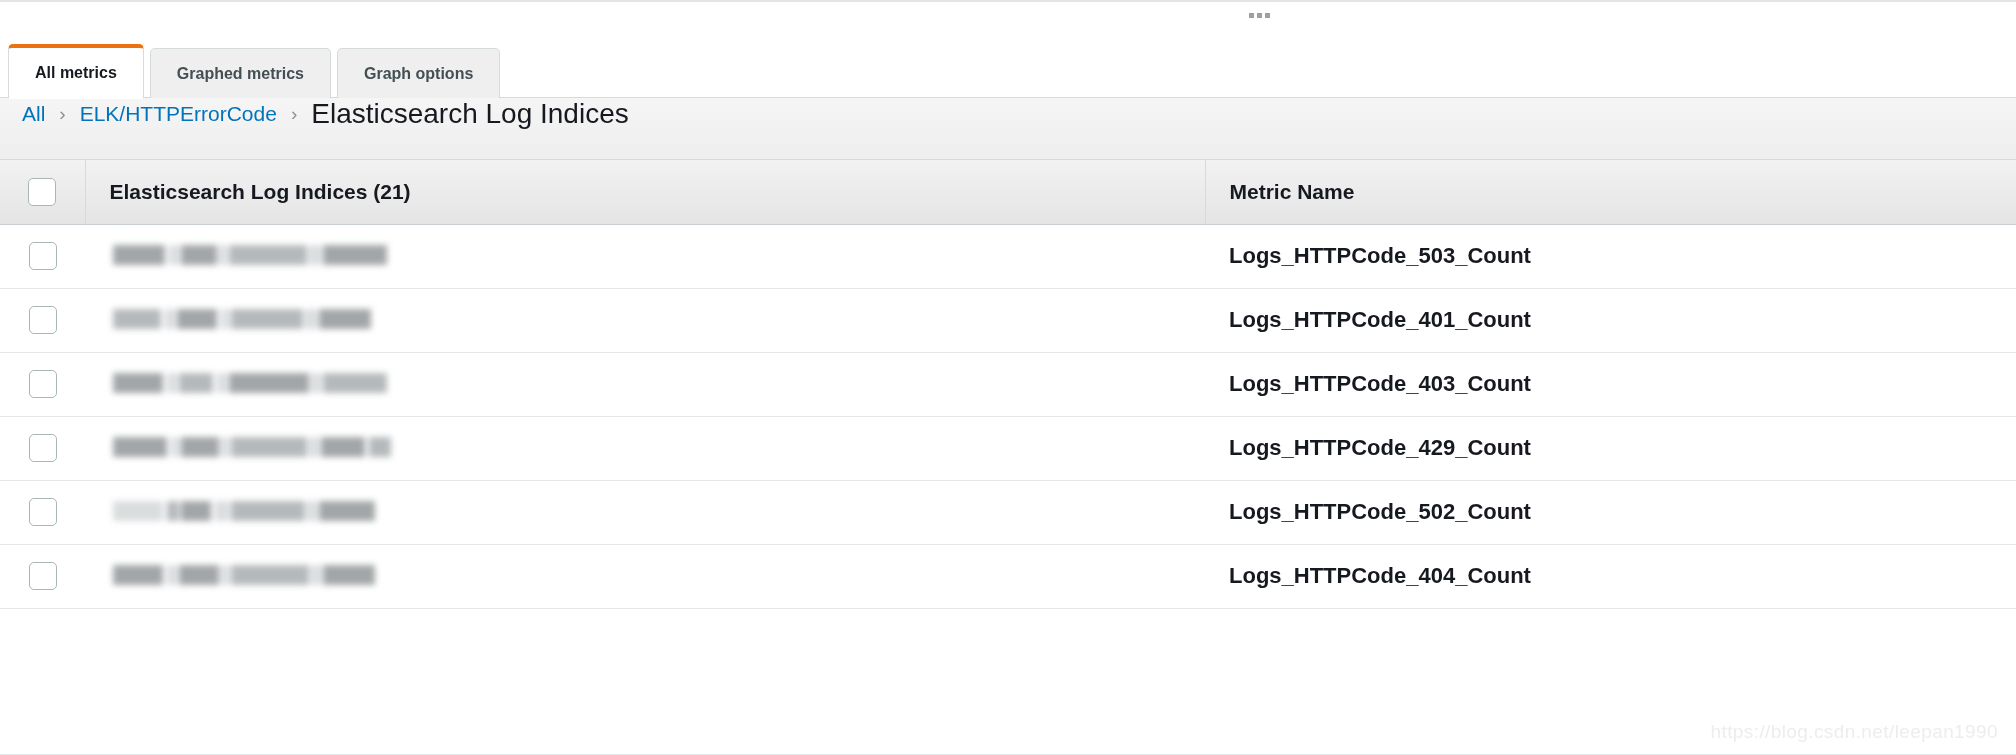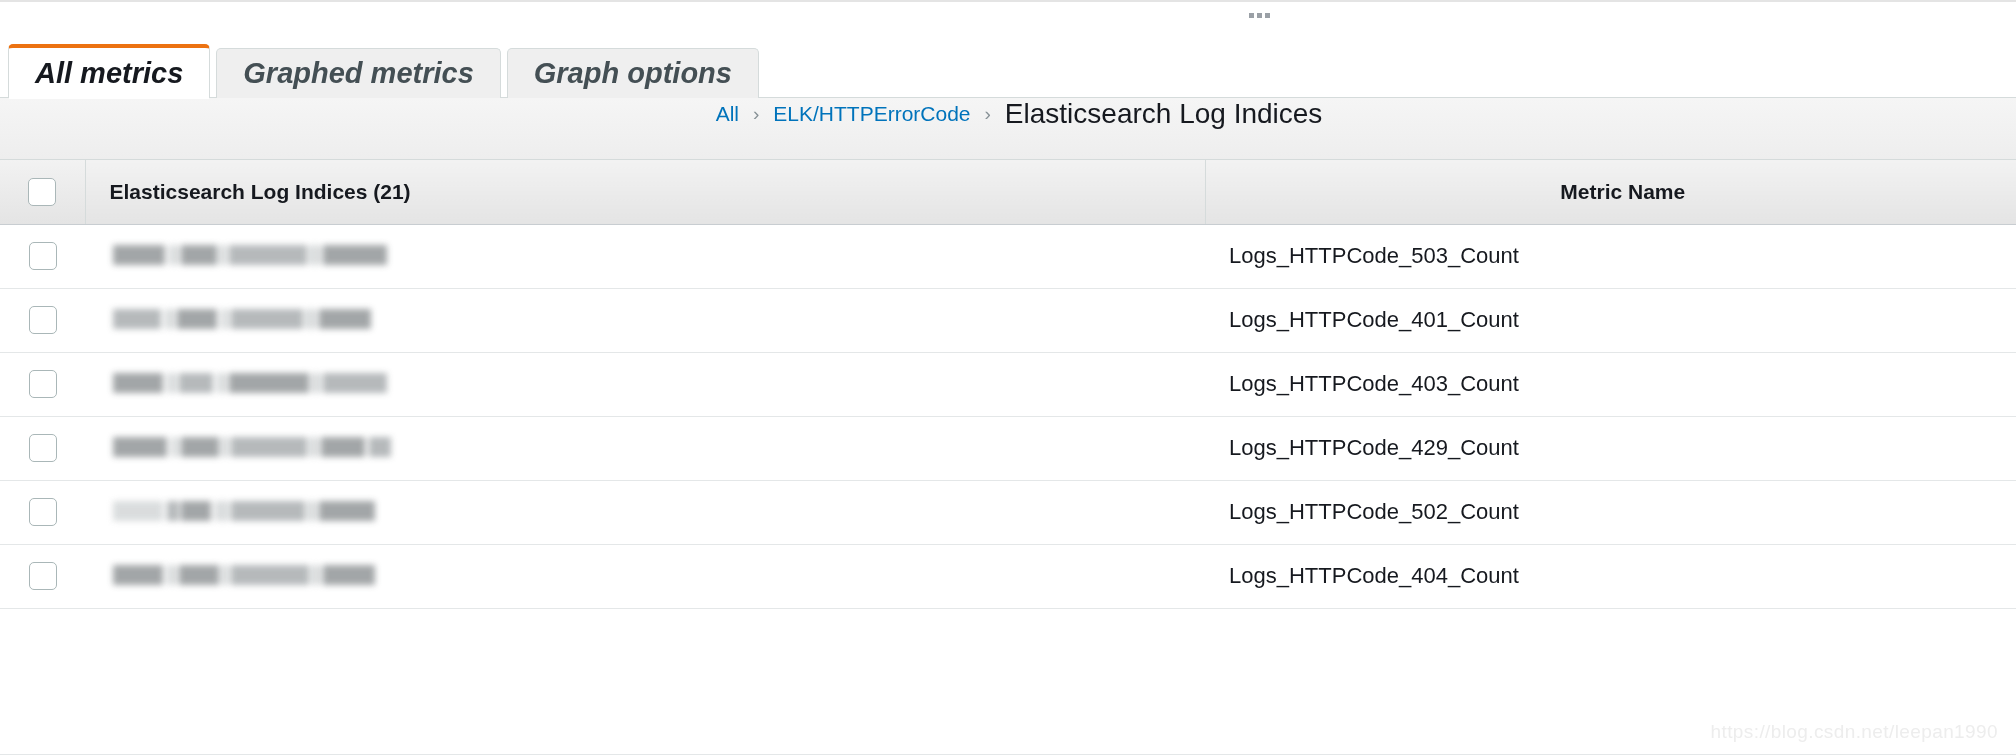--- a/index.html
+++ b/index.html
@@ -54,32 +54,31 @@
     left: 0; right: 0; bottom: 0;
     height: 1px;
     background: #d5dbdb;
   }
   .tab {
     position: relative;
     height: 50px;
     display: flex;
     align-items: center;
     padding: 0 26px;
-    font-size: 29px;
+    font-size: 16px;
     font-weight: bold;
     color: #444f54;
     background: #efefef;
     border: 1px solid #d5dbdb;
     border-bottom: none;
     border-radius: 5px 5px 0 0;
     margin-right: 6px;
     cursor: pointer;
     white-space: nowrap;
     z-index: 1;
-    font-style: italic;
   }
   .tab.active {
     background: #ffffff;
     color: #16191f;
     border-top: 4px solid #ec7211;
     border-left-color: #d5dbdb;
     border-right-color: #d5dbdb;
     height: 54px;
     z-index: 3;
   }
@@ -91,21 +90,21 @@
     background: #ffffff;
   }
 
   
   .toolbar {
     position: relative;
     height: 62px;
     background: linear-gradient(to bottom, #f5f5f5 0%, #eeeeee 100%);
     border-bottom: 1px solid #d5dbdb;
     display: flex;
-    align-items: center;
+    align-items: flex-start;
     flex-direction: column;
   }
   .breadcrumb {
     display: flex;
     align-items: center;
     padding-left: 22px;
     gap: 14px;
     flex: 0 0 auto;
   }
   .crumb-link {
@@ -190,35 +189,36 @@
     font-size: 21px;
     font-weight: bold;
     color: #16191f;
     text-align: left;
     padding: 0;
     vertical-align: middle;
     margin-left: 8px;
   }
   thead th.h-check { border-right: 1px solid #d5dbdb; }
   thead th.h-dim   { padding-left: 24px; border-right: 1px solid #d5dbdb; }
-  thead th.h-metric{ padding-left: 24px; text-align: center; }
+  thead th.h-metric{ padding-left: 24px; }
 
   tbody td {
     height: 64px;
     border-bottom: 1px solid #e4e7e8;
     background: #ffffff;
     padding: 0;
     vertical-align: middle;
   }
   tbody td.c-dimcell { padding-left: 24px; }
   tbody td.c-metriccell {
     padding-left: 24px;
     font-size: 22px;
     color: #16191f;
     white-space: nowrap;
+    font-weight: bold;
   }
 
   .cb {
     width: 28px;
     height: 28px;
     margin: 0 auto;
     border: 1.5px solid #aab7b8;
     border-radius: 5px;
     background: #ffffff;
     cursor: pointer;

